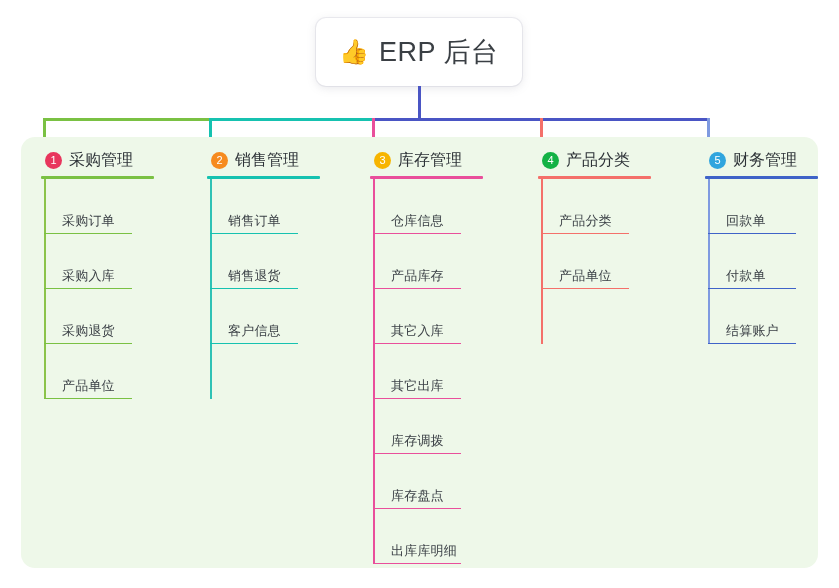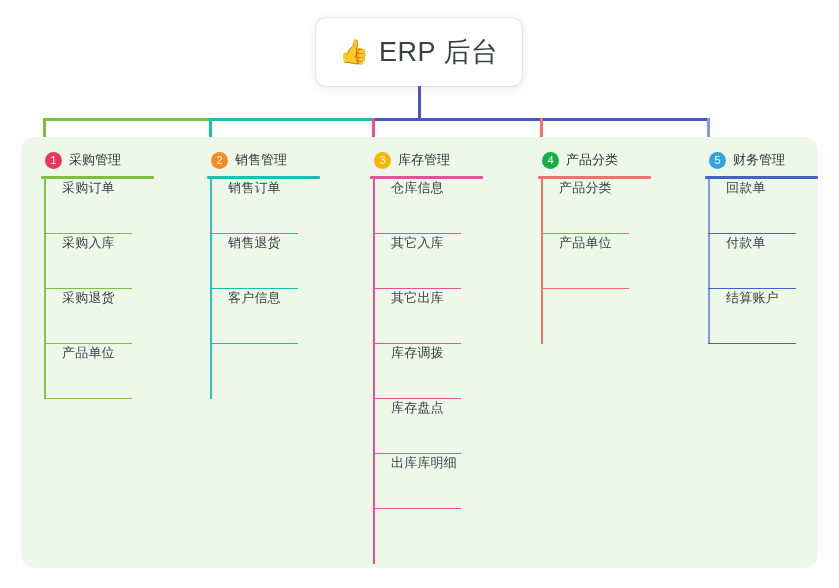--- a/index.html
+++ b/index.html
@@ -87,21 +87,21 @@
     border-radius: 50%;
     color: #ffffff;
     font-size: 11px;
     line-height: 17px;
     text-align: center;
     font-weight: normal;
     flex: 0 0 auto;
     margin-right: 7px;
   }
   .col-title {
-    font-size: 13px;
+    font-size: 16px;
     color: #2e3338;
     white-space: nowrap;
   }
   .header-rule {
     position: absolute;
     left: 11px;
     bottom: 0;
     height: 3px;
     width: 113px;
     border-radius: 1px;
@@ -116,20 +116,21 @@
     position: absolute;
     left: 0;
     top: 0;
     width: 2px;
   }
   .item {
     position: relative;
     height: 55px;
     box-sizing: border-box;
     display: flex;
+    align-items: flex-end;
     padding-left: 18px;
     padding-bottom: 4px;
   }
   .item-label {
     font-size: 13px;
     color: #3b4046;
     white-space: nowrap;
     letter-spacing: 0.2px;
   }
   .item-rule {
@@ -221,20 +222,24 @@
           <div class="col-title">库存管理</div>
           <div class="header-rule" style="background: rgb(233, 79, 155);"></div>
         </div>
         <div class="items">
           <div class="spine" style="background: rgb(233, 79, 155); height: 385px;"></div>
           <div class="item">
             <span class="item-label">仓库信息</span>
             <div class="item-rule" style="background: rgb(233, 79, 155);"></div>
           </div>
           <div class="item">
+            <span class="item-label">产品库存</span>
+            <div class="item-rule" style="background: rgb(233, 79, 155);"></div>
+          </div>
+          <div class="item">
             <span class="item-label">其它入库</span>
             <div class="item-rule" style="background: rgb(233, 79, 155);"></div>
           </div>
           <div class="item">
             <span class="item-label">其它出库</span>
             <div class="item-rule" style="background: rgb(233, 79, 155);"></div>
           </div>
           <div class="item">
             <span class="item-label">库存调拨</span>
             <div class="item-rule" style="background: rgb(233, 79, 155);"></div>

